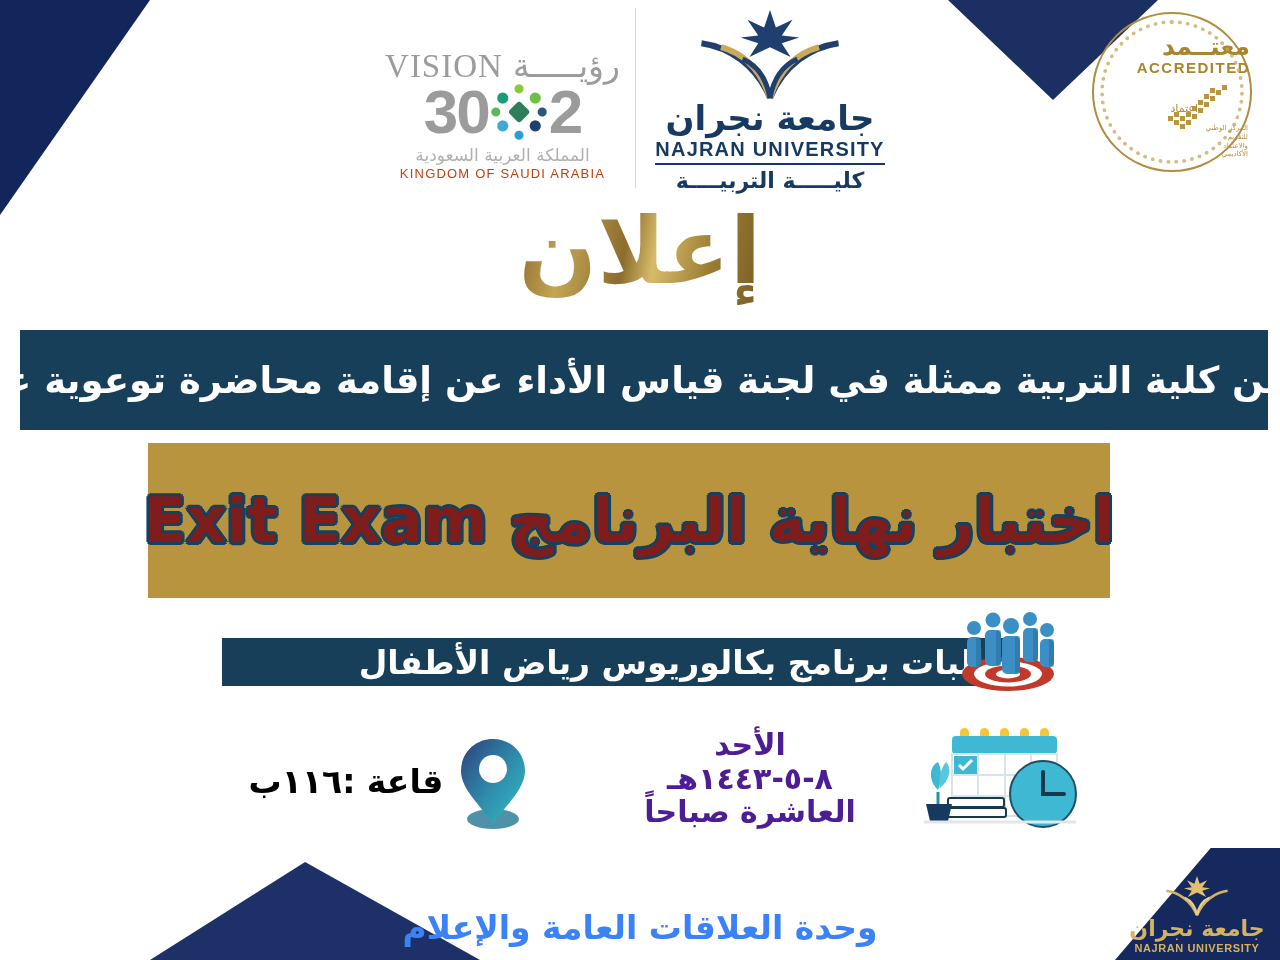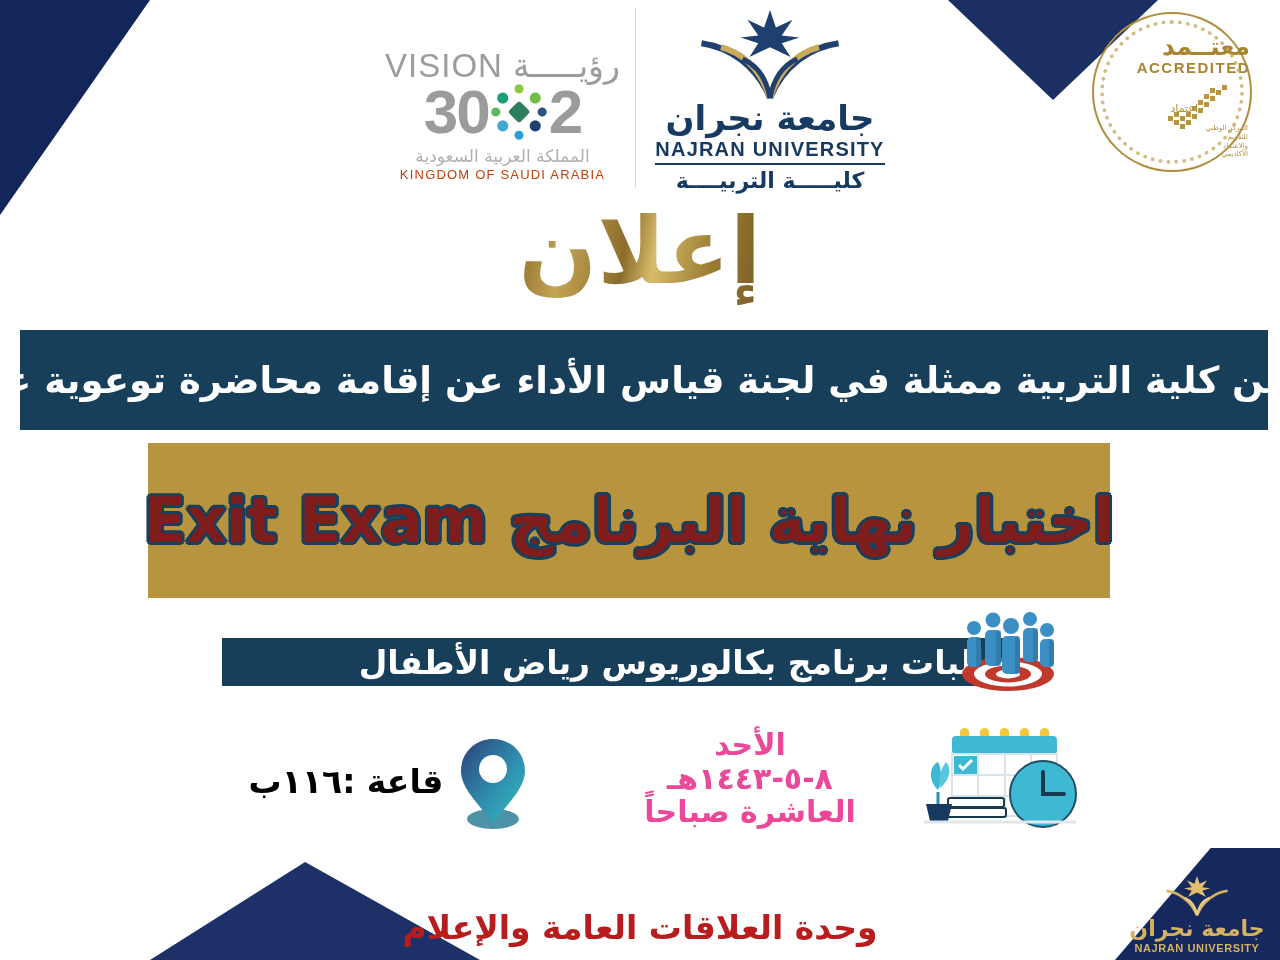--- a/index.html
+++ b/index.html
@@ -164,28 +164,28 @@
   }
 
   
   .venue{
     position:absolute;left:246px;top:762px;width:200px;text-align:center;
     font-size:33px;font-weight:700;color:#000;direction:rtl;white-space:nowrap;
   }
   .pin-icon{position:absolute;left:452px;top:733px;width:82px;height:100px;}
   .datetime{
     position:absolute;left:600px;top:728px;width:300px;text-align:center;
-    font-size:30px;font-weight:700;color:#ec4899;direction:rtl;line-height:1.12;
+    font-size:30px;font-weight:700;color:#4c1d95;direction:rtl;line-height:1.12;
   }
   .cal-icon{position:absolute;left:918px;top:722px;width:165px;height:118px;}
 
   
   .footer-text{
     position:absolute;left:0;top:908px;width:1280px;text-align:center;
-    font-size:33px;font-weight:700;color:#b91c1c;direction:rtl;
+    font-size:33px;font-weight:700;color:#3b82f6;direction:rtl;
   }
   .footer-logo{
     position:absolute;right:8px;bottom:6px;width:150px;height:100px;
     display:flex;flex-direction:column;align-items:center;justify-content:flex-end;
   }
   .footer-logo-ar{font-size:22px;color:#d4b25f;font-weight:700;direction:rtl;line-height:1;}
   .footer-logo-en{font-size:11px;color:#d4b25f;font-weight:700;letter-spacing:.6px;
     font-family:"Liberation Sans",sans-serif;direction:ltr;margin-top:2px;}
 </style>
 </head>
@@ -196,21 +196,21 @@
   <div class="wedge wedge-tl"></div>
   <div class="wedge wedge-tr"></div>
   <div class="wedge wedge-bl"></div>
   <div class="wedge wedge-br"></div>
 
   <div class="header">
 
     <div class="logo-vision">
       <div class="vision-row1">
         <span>رؤيـــــة</span>
-        <span style="font-family:Liberation Sans, sans-serif;direction:ltr;margin-top:25px;">VISION</span>
+        <span style="font-family:Liberation Serif, serif;direction:ltr;margin-top:25px;">VISION</span>
       </div>
       <div class="vision-2030">
         <span class="v-digit">2</span>
         <span class="v-emblem"></span>
         <span class="v-digit">30</span>
       </div>
       <div class="vision-sub-ar">المملكة العربية السعودية</div>
       <div class="vision-sub-en">KINGDOM OF SAUDI ARABIA</div>
     </div>
 

